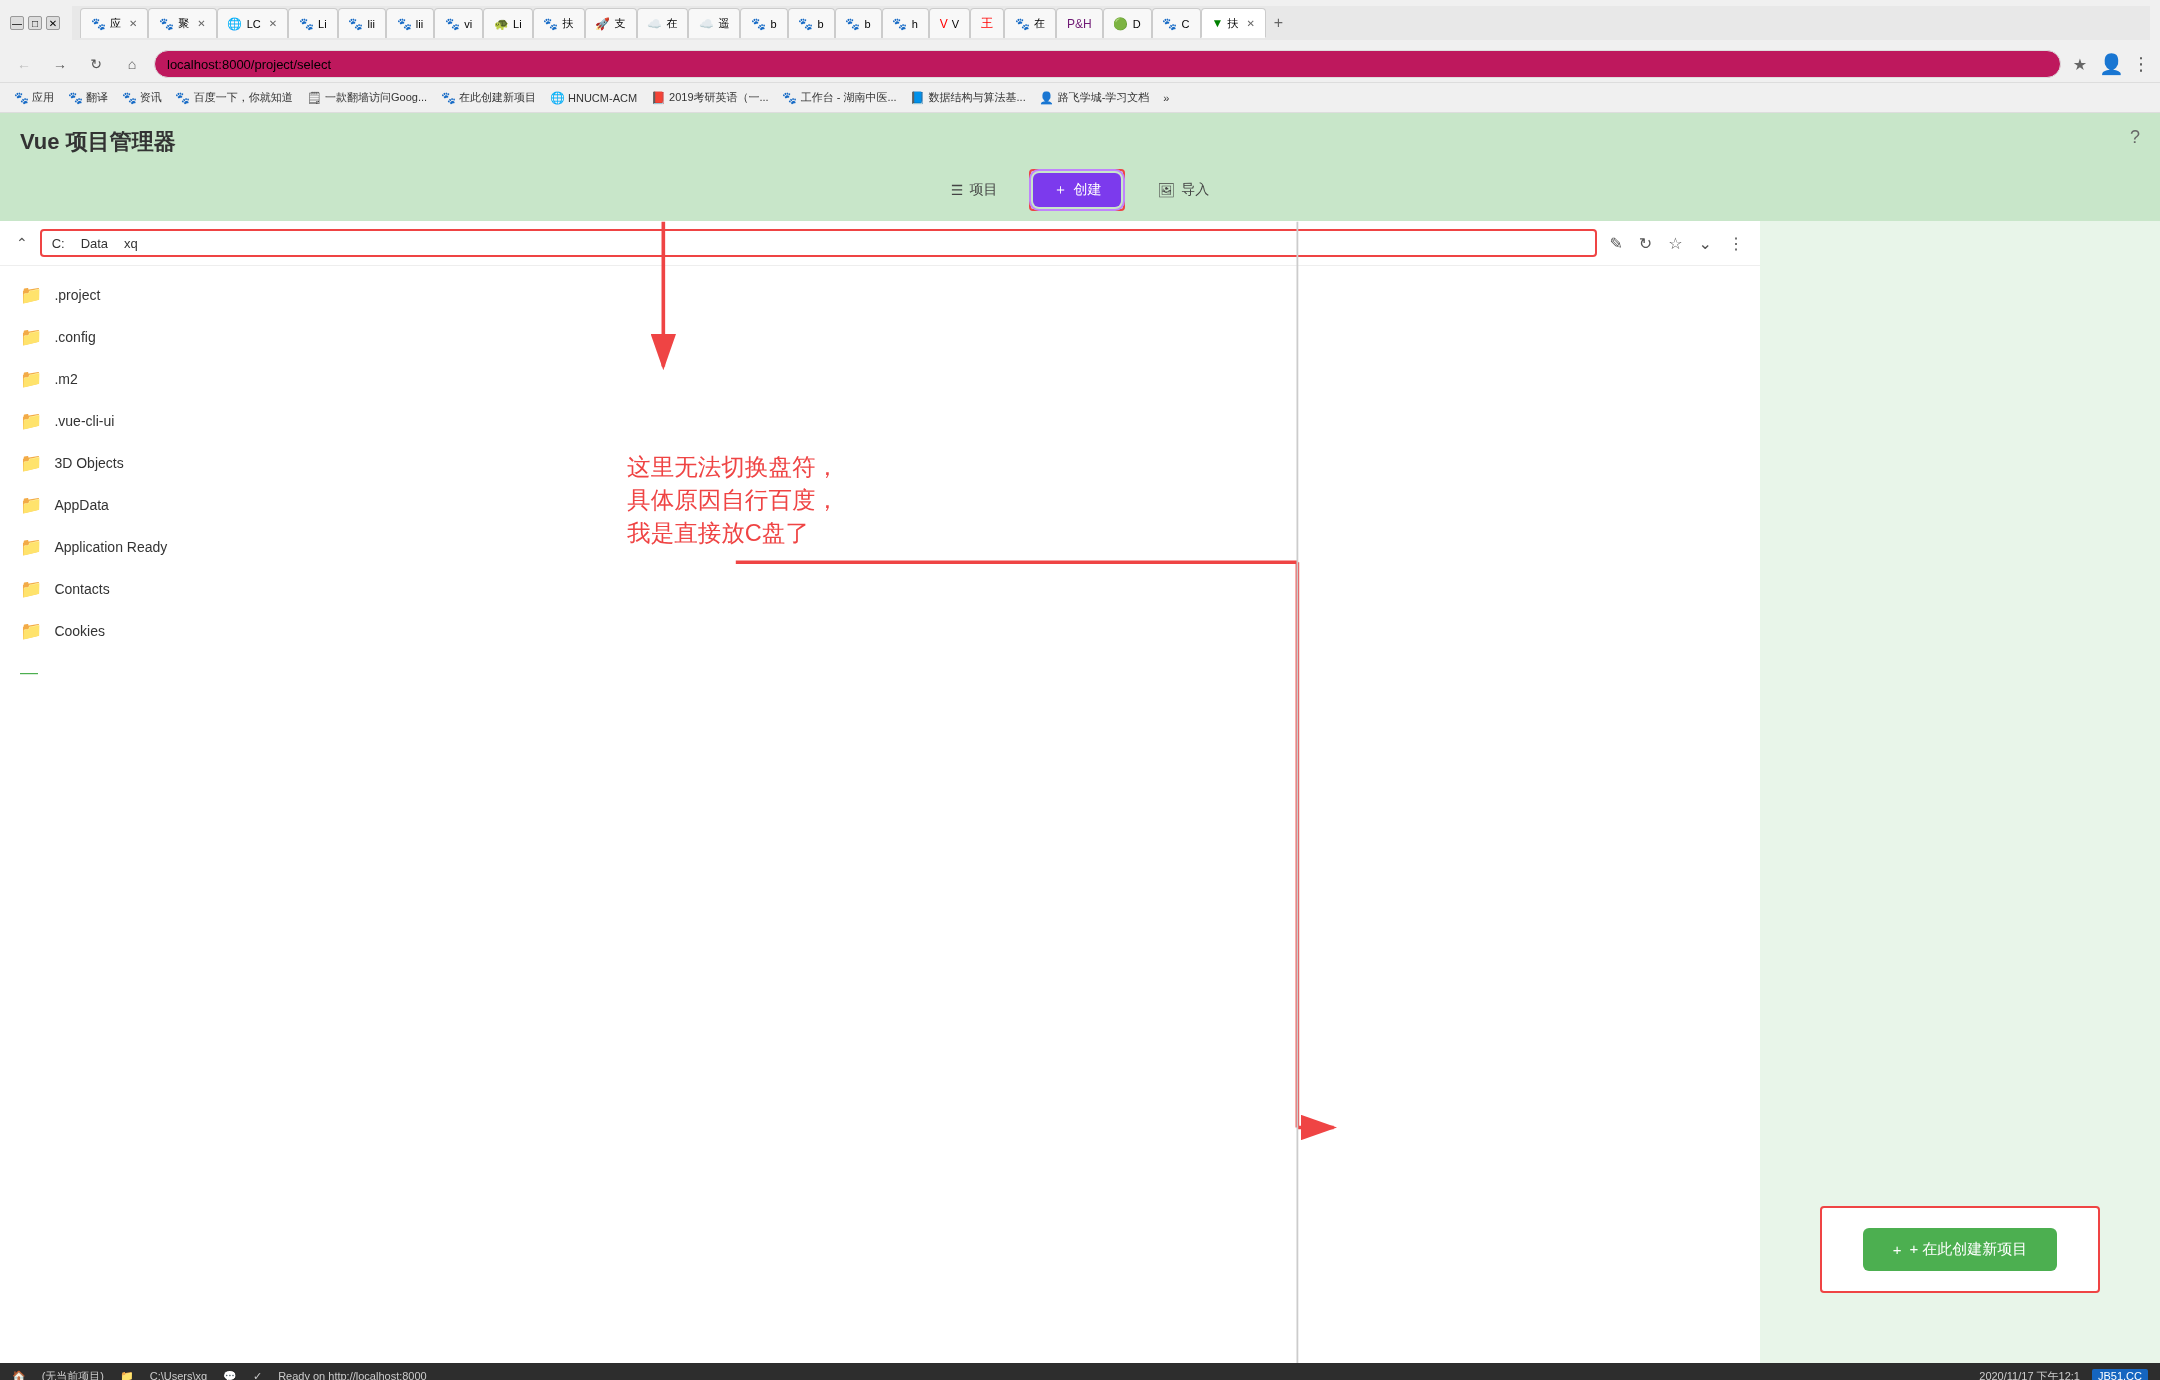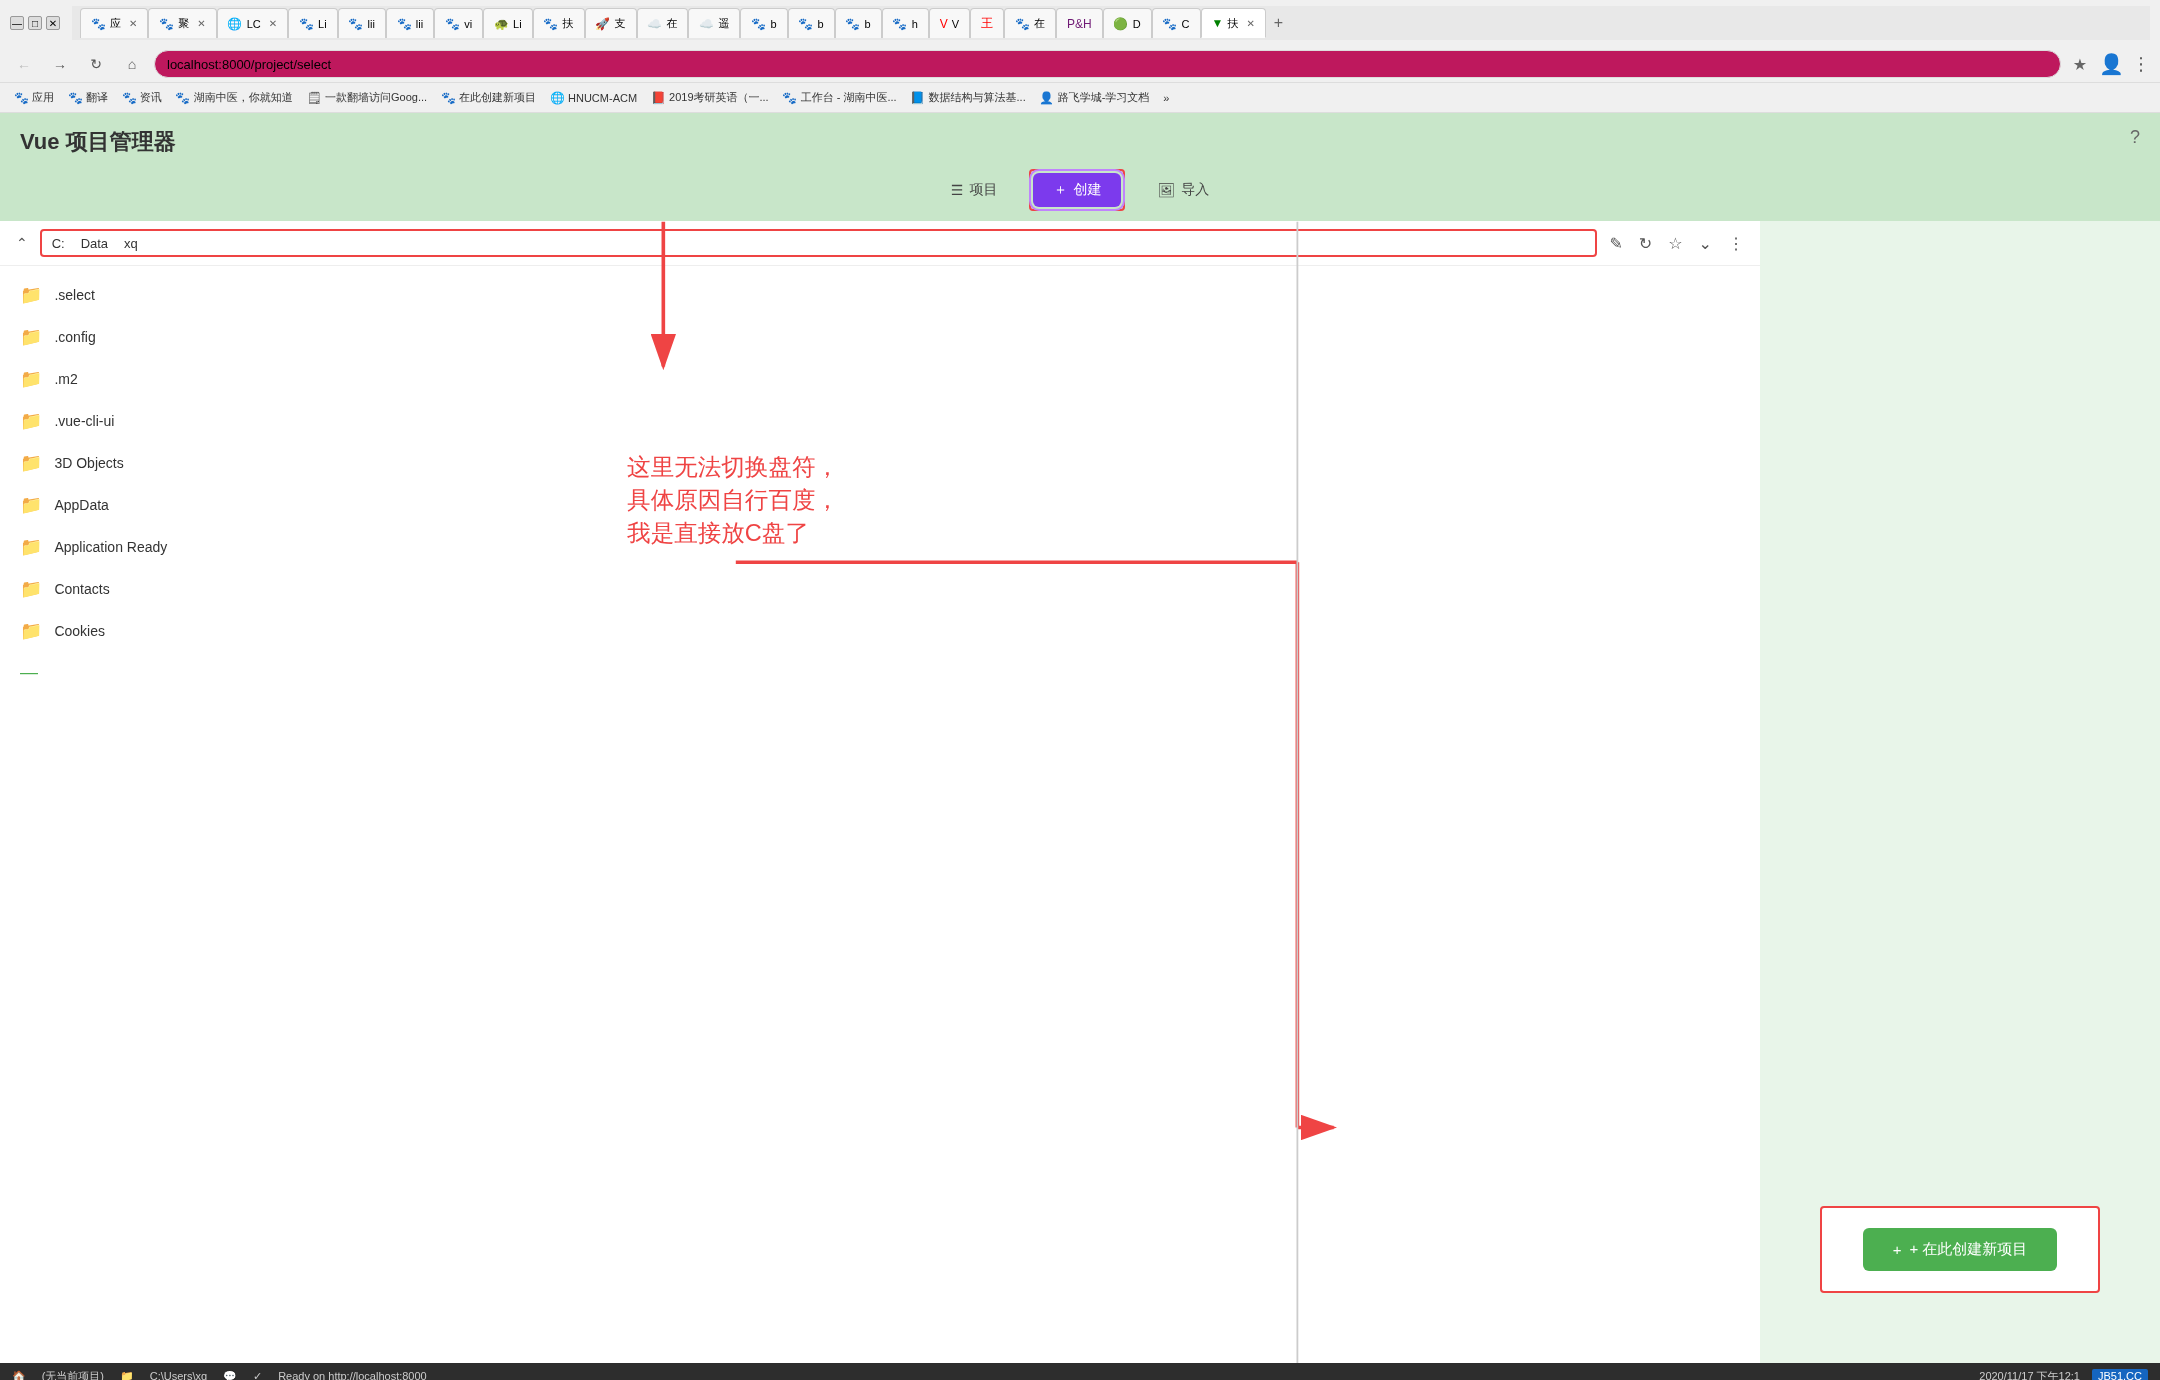--- a/index.html
+++ b/index.html
@@ -203,21 +203,21 @@
     <div class="bookmark-item">
         <span class="bk-icon">🐾</span>
         <span>翻译</span>
       </div>
     <div class="bookmark-item">
         <span class="bk-icon">🐾</span>
         <span>资讯</span>
       </div>
     <div class="bookmark-item">
         <span class="bk-icon">🐾</span>
-        <span>湖南中医，你就知道</span>
+        <span>百度一下，你就知道</span>
       </div>
     <div class="bookmark-item">
         <span class="bk-icon">🗒</span>
         <span>一款翻墙访问Goog...</span>
       </div>
     <div class="bookmark-item">
         <span class="bk-icon">🐾</span>
         <span>在此创建新项目</span>
       </div>
     <div class="bookmark-item">
@@ -288,21 +288,21 @@
             <span class="tb-icon">↻</span>
             <span class="tb-icon">☆</span>
             <span class="tb-icon">⌄</span>
             <span class="tb-icon">⋮</span>
           </div>
         </div>
 
         <div class="file-list">
           <div class="file-item">
             <span class="folder-icon">📁</span>
-            <span class="file-name">.select</span>
+            <span class="file-name">.project</span>
           </div>
           <div class="file-item">
             <span class="folder-icon">📁</span>
             <span class="file-name">.config</span>
           </div>
           <div class="file-item">
             <span class="folder-icon">📁</span>
             <span class="file-name">.m2</span>
           </div>
           <div class="file-item">

